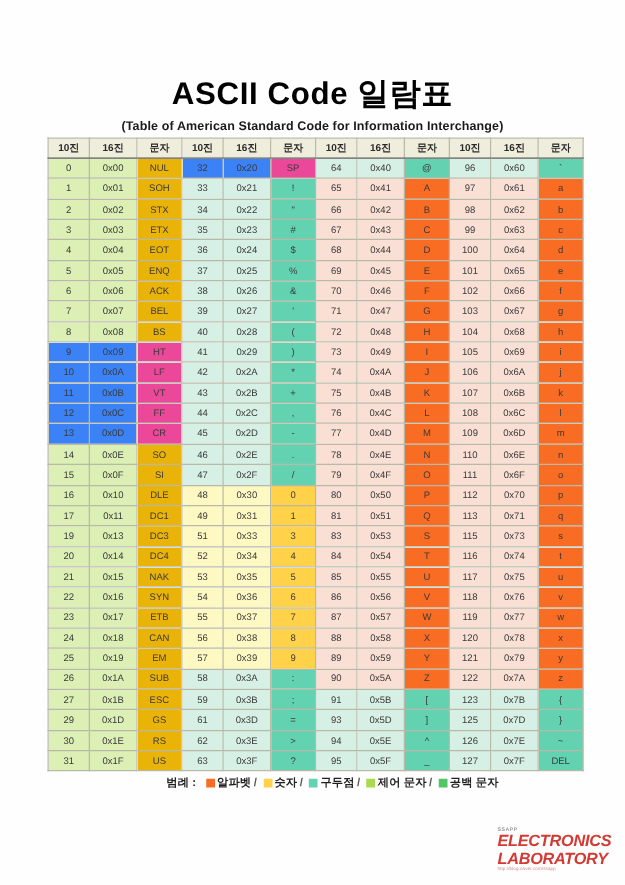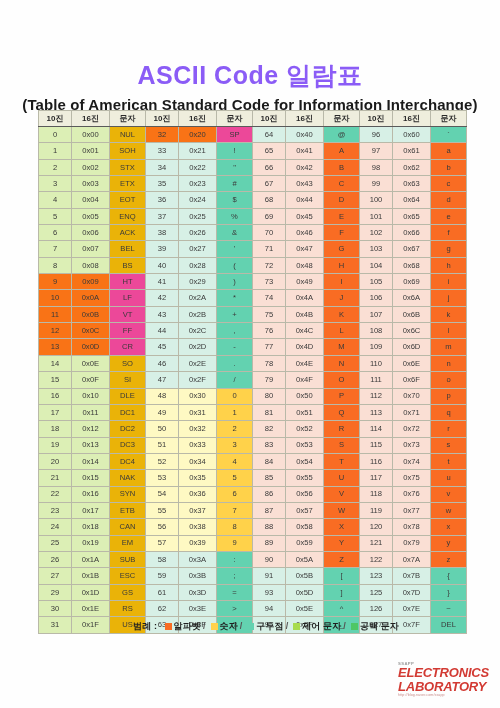--- a/index.html
+++ b/index.html
@@ -28,27 +28,27 @@
     position: absolute;
     top: 62px;
     left: 0;
     width: 500px;
     text-align: center;
   }
   .main-title {
     font-size: 25px;
     font-weight: bold;
     letter-spacing: 0.5px;
-    color: #8b5cf6;
+    color: #000000;
     line-height: 1.1;
     margin: 0;
     font-family: "Liberation Sans", "DejaVu Sans", sans-serif;
   }
   .sub-title {
-    font-size: 15px;
+    font-size: 10px;
     font-weight: bold;
     color: #1a1a1a;
     margin-top: 6px;
     letter-spacing: 0.1px;
     font-family: "Liberation Sans", "DejaVu Sans", sans-serif;
   }
 
   
   .table-wrap {
     position: absolute;
@@ -88,21 +88,21 @@
   col.c-hex { width: 38px; }
   col.c-chr { width: 36px; }
   
   .blk-start { border-left: 1.4px solid #4a4a4a !important; }
 
   
   
   .ctl  { background: #dcefb5; }
   .ctl-chr { background: #eab308; color: #ffffff; font-weight: bold; }
   
-  .ws  { background: #f97316; }
+  .ws  { background: #3b82f6; }
   .ws-chr { background: #ec4899; color: #ffffff; font-weight: bold; }
   
   .pun { background: #d7f0e6; }
   .pun-chr { background: #63d2b0; color: #ffffff; font-weight: bold; }
   
   .num { background: #fef9c3; }
   .num-chr { background: #ffd24a; color: #ffffff; font-weight: bold; }
   
   .alp { background: #fadfd4; }
   .alp-chr { background: #f96c23; color: #ffffff; font-weight: bold; }
@@ -453,34 +453,20 @@
             <td class="num">0x31</td>
             <td class="num-chr">1</td>
             <td class="alp blk-start">81</td>
             <td class="alp">0x51</td>
             <td class="alp-chr">Q</td>
             <td class="alp blk-start">113</td>
             <td class="alp">0x71</td>
             <td class="alp-chr">q</td>
           </tr>
           <tr>
-            <td class="ctl">18</td>
-            <td class="ctl">0x12</td>
-            <td class="ctl-chr">DC2</td>
-            <td class="num blk-start">50</td>
-            <td class="num">0x32</td>
-            <td class="num-chr">2</td>
-            <td class="alp blk-start">82</td>
-            <td class="alp">0x52</td>
-            <td class="alp-chr">R</td>
-            <td class="alp blk-start">114</td>
-            <td class="alp">0x72</td>
-            <td class="alp-chr">r</td>
-          </tr>
-          <tr>
             <td class="ctl">19</td>
             <td class="ctl">0x13</td>
             <td class="ctl-chr">DC3</td>
             <td class="num blk-start">51</td>
             <td class="num">0x33</td>
             <td class="num-chr">3</td>
             <td class="alp blk-start">83</td>
             <td class="alp">0x53</td>
             <td class="alp-chr">S</td>
             <td class="alp blk-start">115</td>

